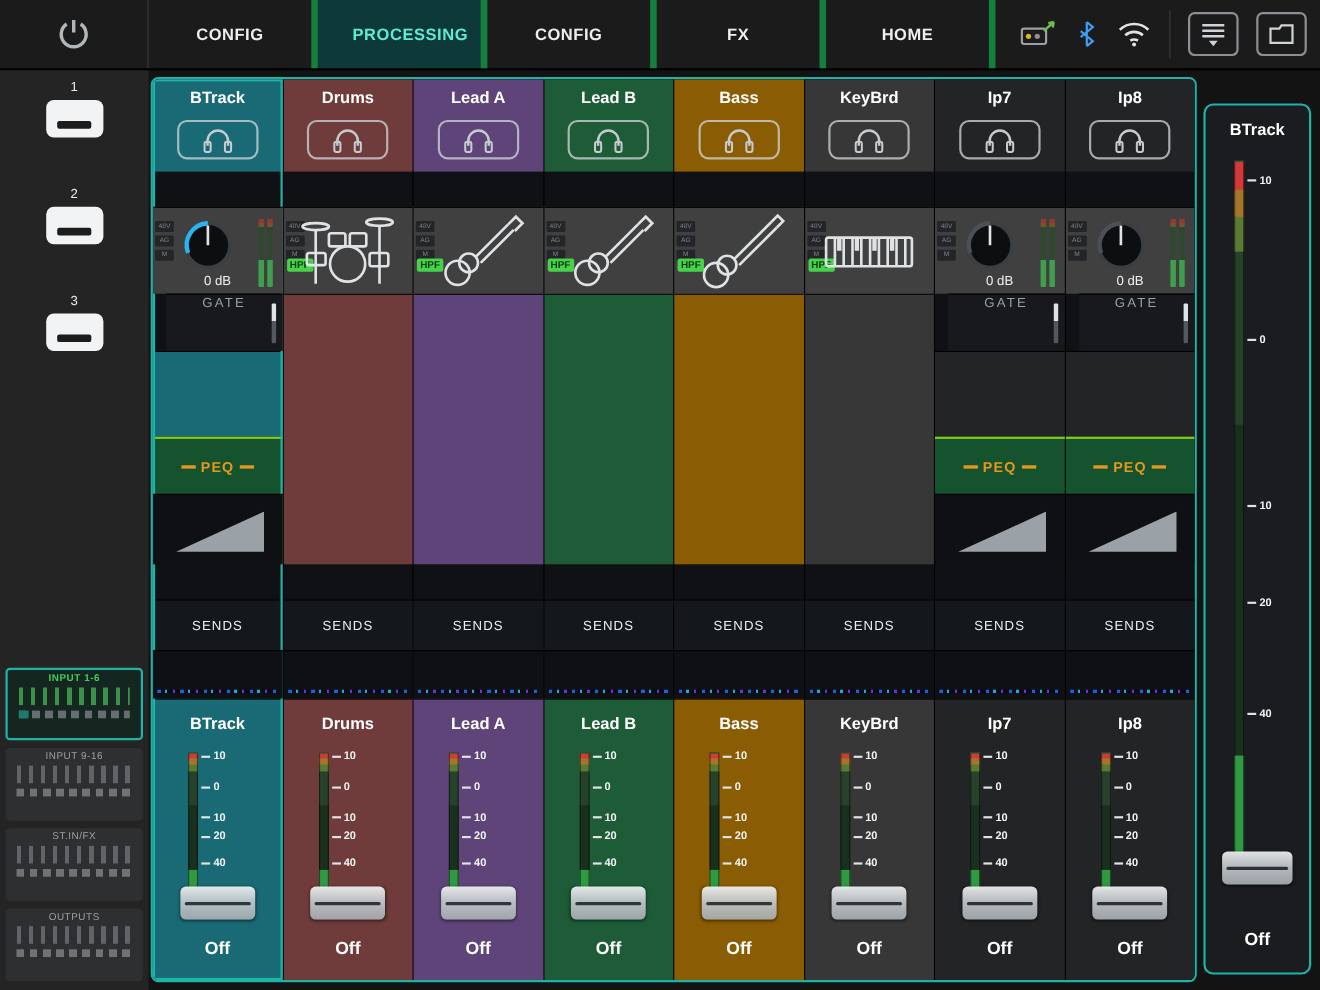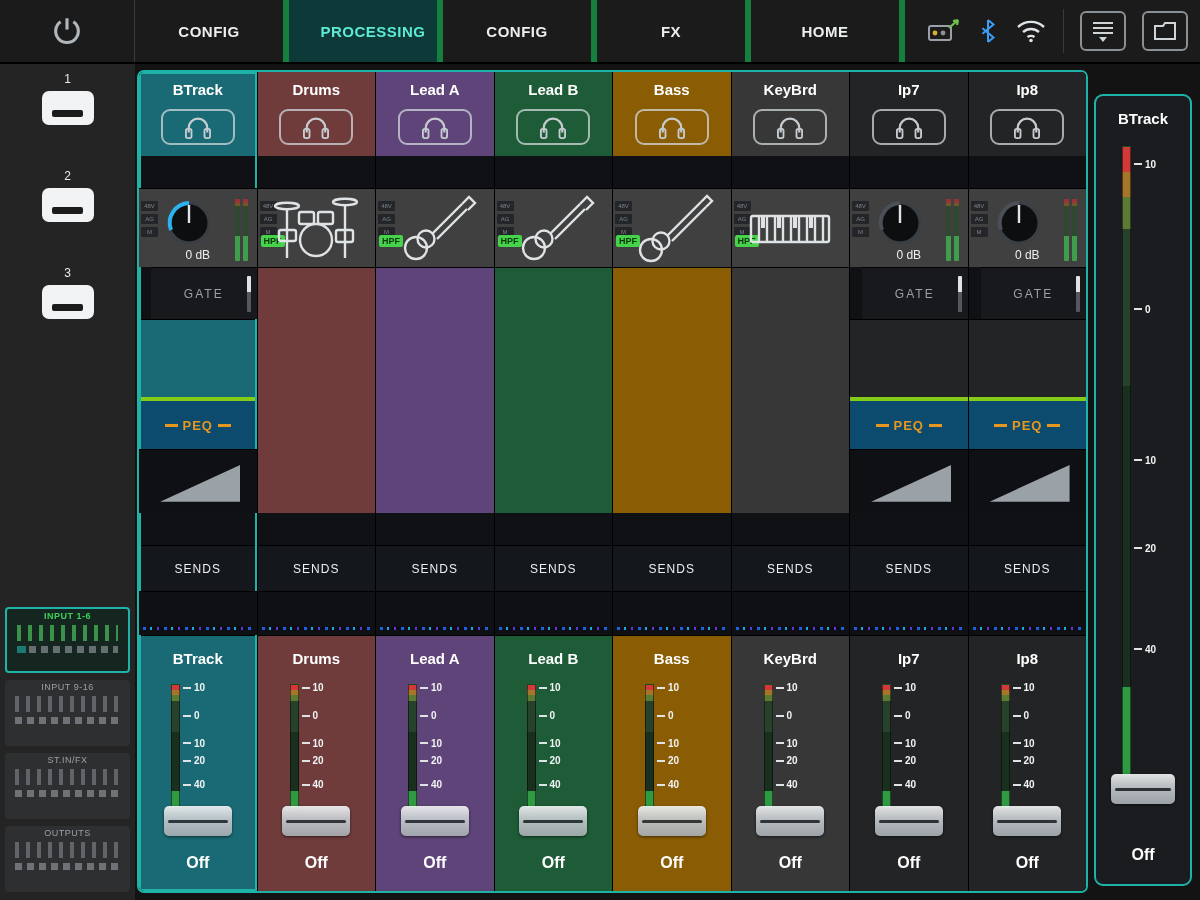--- a/index.html
+++ b/index.html
@@ -63,29 +63,29 @@
   .knob { position:absolute; left:24px; top:8px; }
   .gain { position:absolute; left:0; right:0; bottom:5px; text-align:center; font-size:12px; color:#eceff1; }
   .mini-meter { position:absolute; right:9px; top:10px; display:flex; gap:3px; }
   .mini-meter i { width:5px; height:62px; border-radius:1px;
     background:linear-gradient(to bottom,#a33 0 6%,#7a5a23 6% 12%,#2c4a2c 12% 60%,#3faf4f 60% 100%); opacity:.85; }
   .hpf-badge { position:absolute; left:3px; top:46px; background:#46d24a; color:#0a3a0c;
     font-size:9px; font-weight:bold; padding:1px 3px; border-radius:2px; }
   .inst { position:absolute; left:50%; top:50%; transform:translate(-50%,-50%); }
 
   .sec-gate { height:52px; background:#17191c; border-top:1px solid #000; position:relative;
-    display:flex; align-items:center; justify-content:center;margin-left:12px; }
+    display:flex; align-items:flex-start; justify-content:center;margin-left:12px; }
   .gate-label { color:#99a0a6; font-size:12px; letter-spacing:2px; }
   .gate-meter { position:absolute; right:6px; top:8px; width:4px; height:36px;
     background:linear-gradient(to bottom,#dfe3e6 0 45%, #55595d 45% 100%); border-radius:1px; }
 
   .sec-spacer { height:78px; border-top:1px solid #000; }
   .sec-colorblock { height:246px; border-top:1px solid #000; }
 
-  .sec-peq { height:52px; background:#0c4a6e; border-top:4px solid #84cc16;
+  .sec-peq { height:52px; background:#14532d; border-top:2px solid #84cc16;
     display:flex; align-items:center; justify-content:center;text-align:center; }
   .peq-label { color:#e8971e; font-weight:bold; font-size:13px; letter-spacing:1px; display:flex; align-items:center; }
   .peq-label::before,.peq-label::after { content:""; width:13px; height:3px; background:#e8971e; margin:0 5px; }
 
   .sec-eq { height:64px; background:#0f1013; border-top:1px solid #000; position:relative; }
   .eq-curve { position:absolute; left:18%; right:14%; top:24%; bottom:18%;
     background:#9aa1a7; clip-path:polygon(0 100%, 100% 0, 100% 100%); }
 
   .sec-sends { height:46px; background:#14171b; border-top:1px solid #000;
     display:flex; align-items:center; justify-content:center; font-size:12px;

